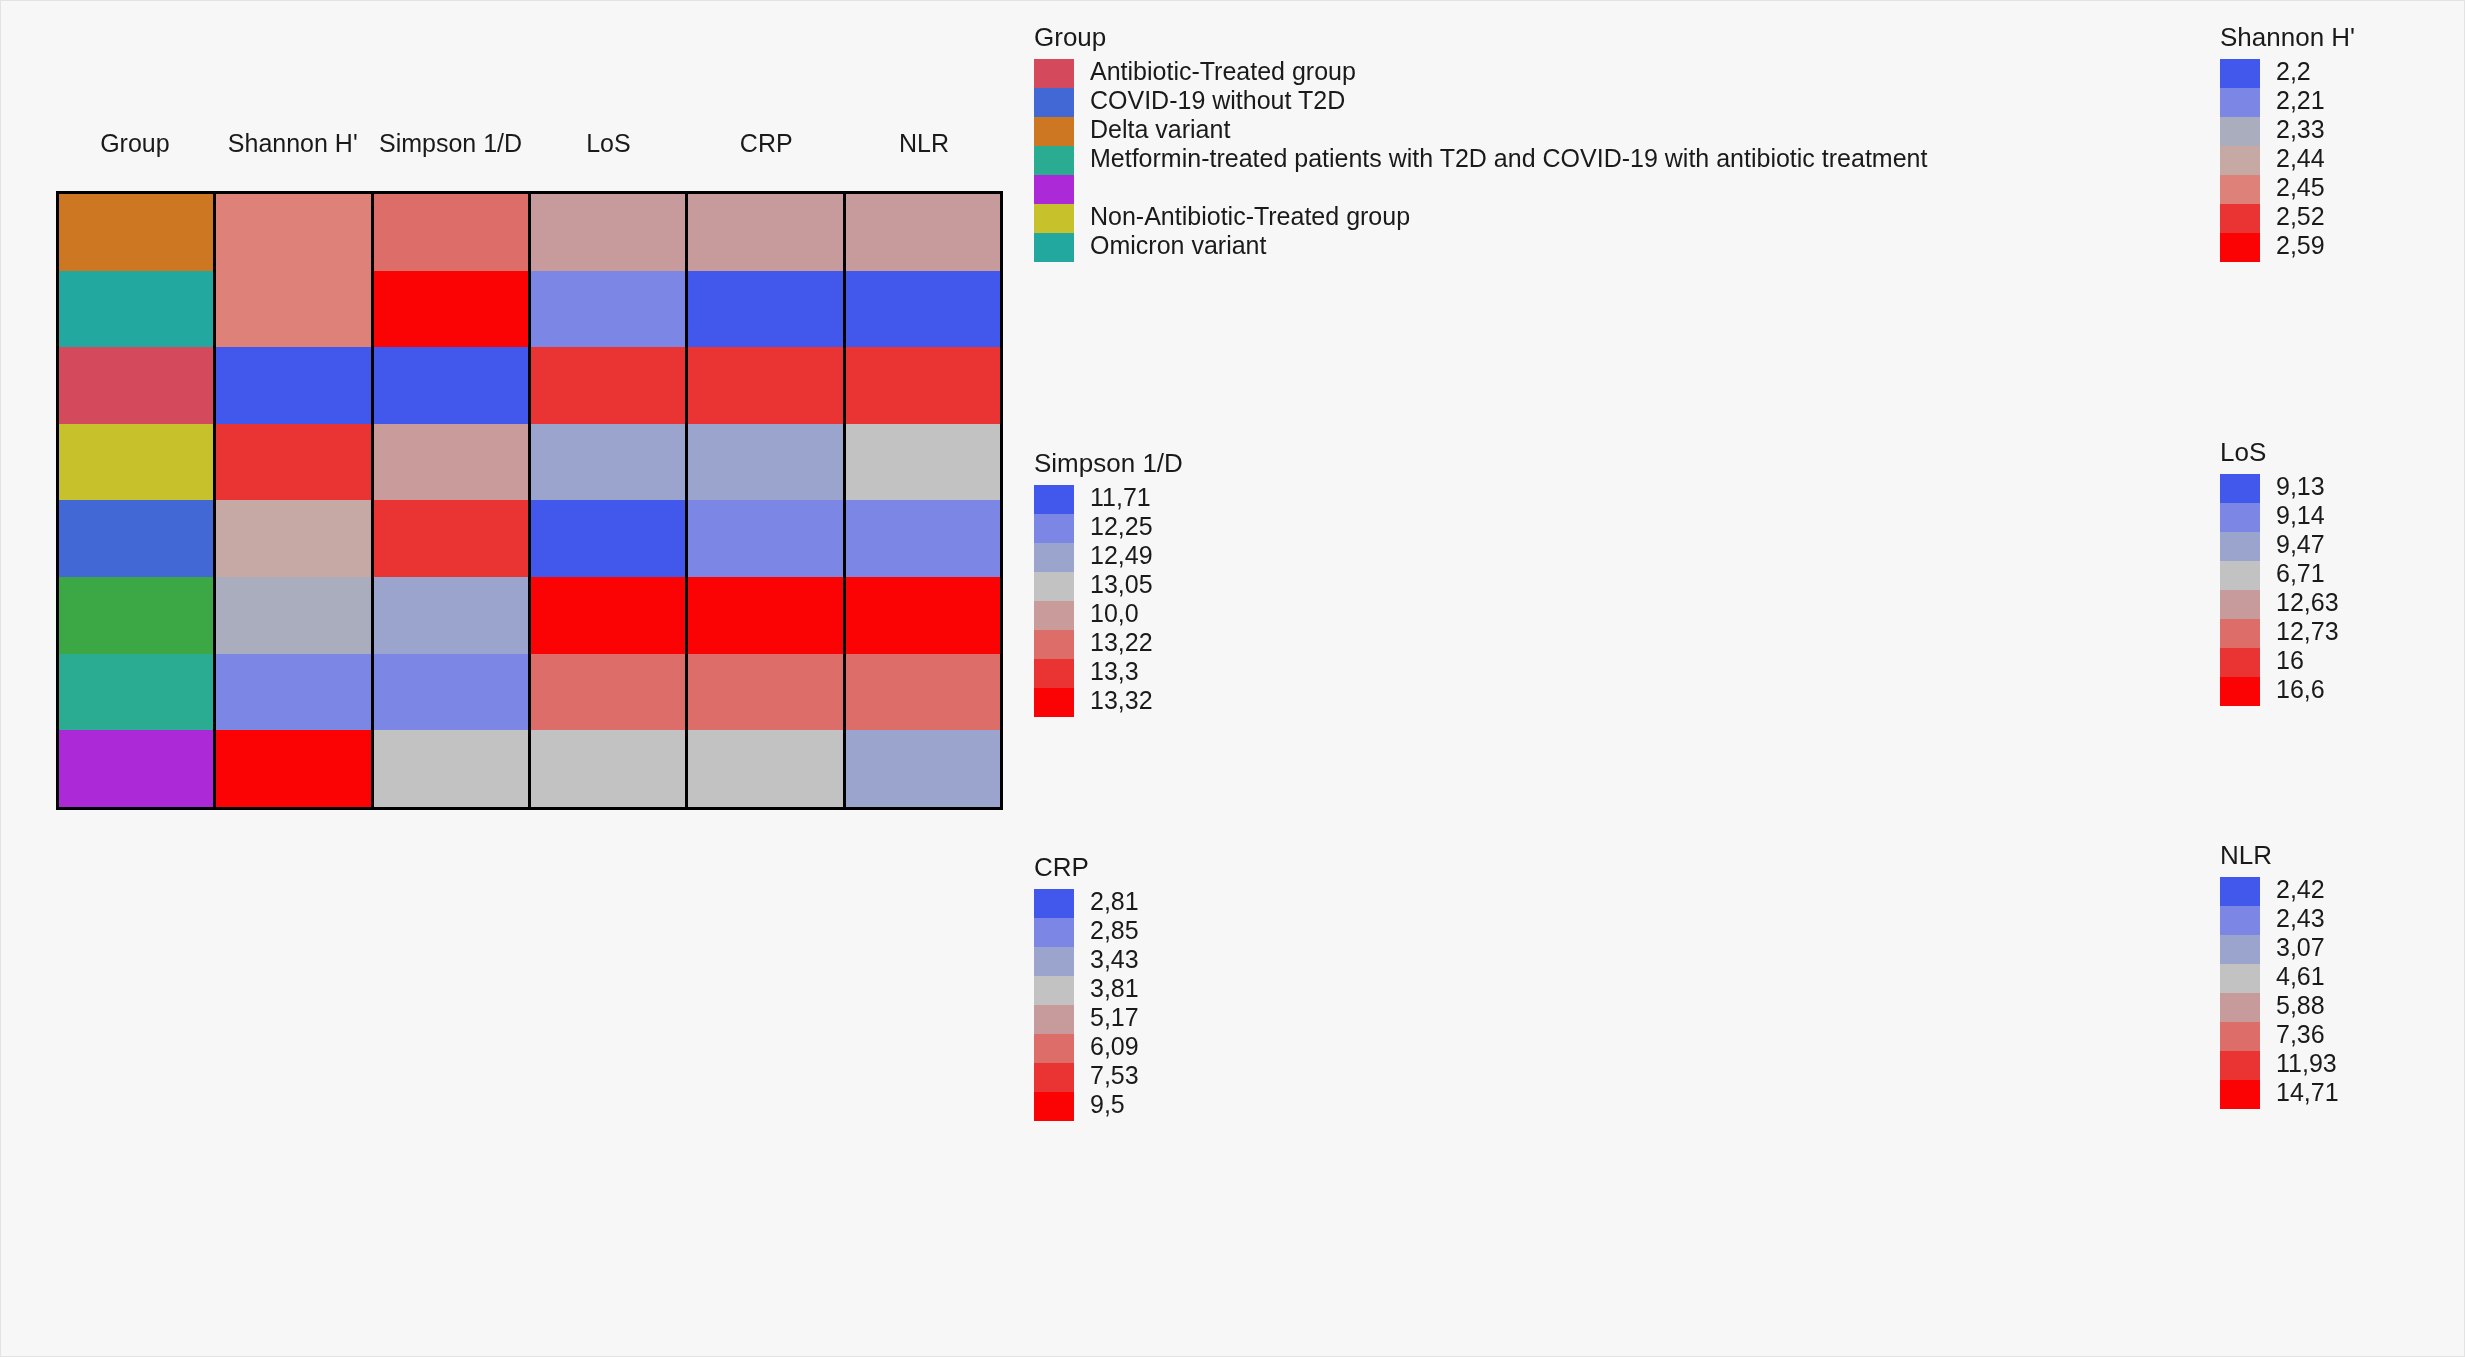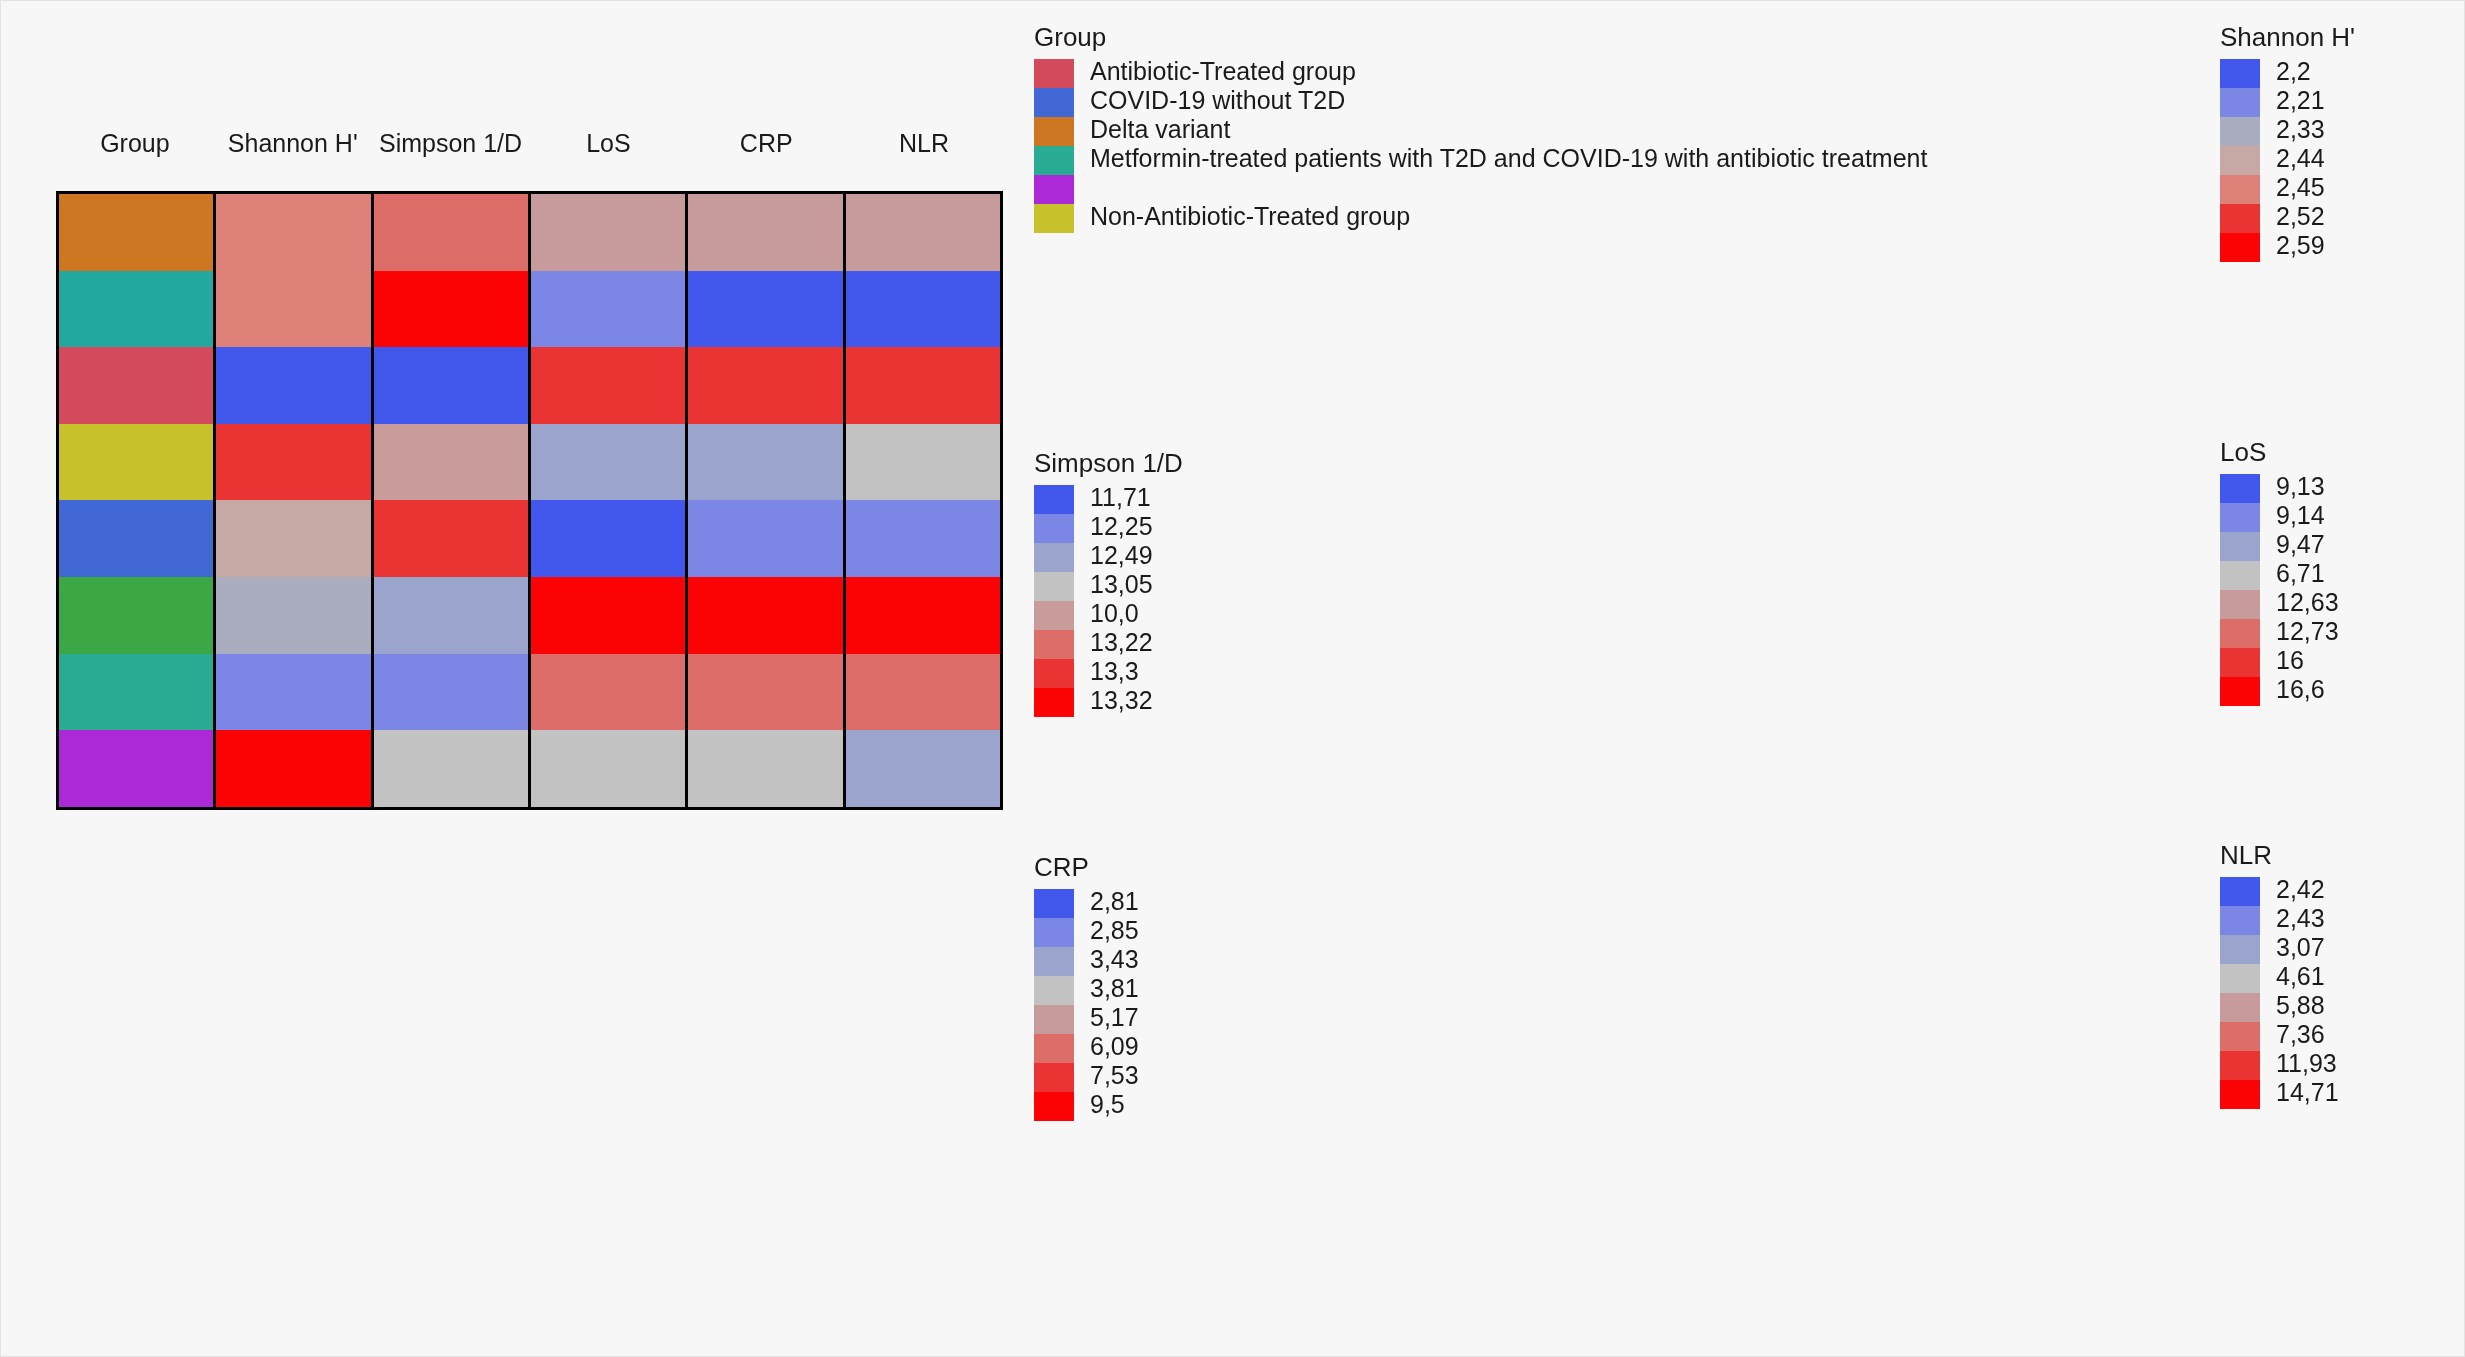--- a/index.html
+++ b/index.html
@@ -200,20 +200,24 @@
           <div class="legend-swatch" style="background: rgb(41, 172, 145);"></div>
           <div class="legend-label">Metformin-treated patients with T2D and COVID-19 with antibiotic treatment</div>
         </div>
         <div class="legend-row">
           <div class="legend-swatch" style="background: rgb(171, 41, 214);"></div>
         </div>
         <div class="legend-row">
           <div class="legend-swatch" style="background: rgb(199, 194, 44);"></div>
           <div class="legend-label">Non-Antibiotic-Treated group</div>
         </div>
+        <div class="legend-row">
+          <div class="legend-swatch" style="background: rgb(35, 168, 160);"></div>
+          <div class="legend-label">Omicron variant</div>
+        </div>
       </div>
   </div>
 
   <div class="legend" id="legend-simpson">
     <div class="legend-title">Simpson 1/D</div>
     <div class="legend-items">
         <div class="legend-row">
           <div class="legend-swatch" style="background: rgb(66, 88, 236);"></div>
           <div class="legend-label">11,71</div>
         </div>

